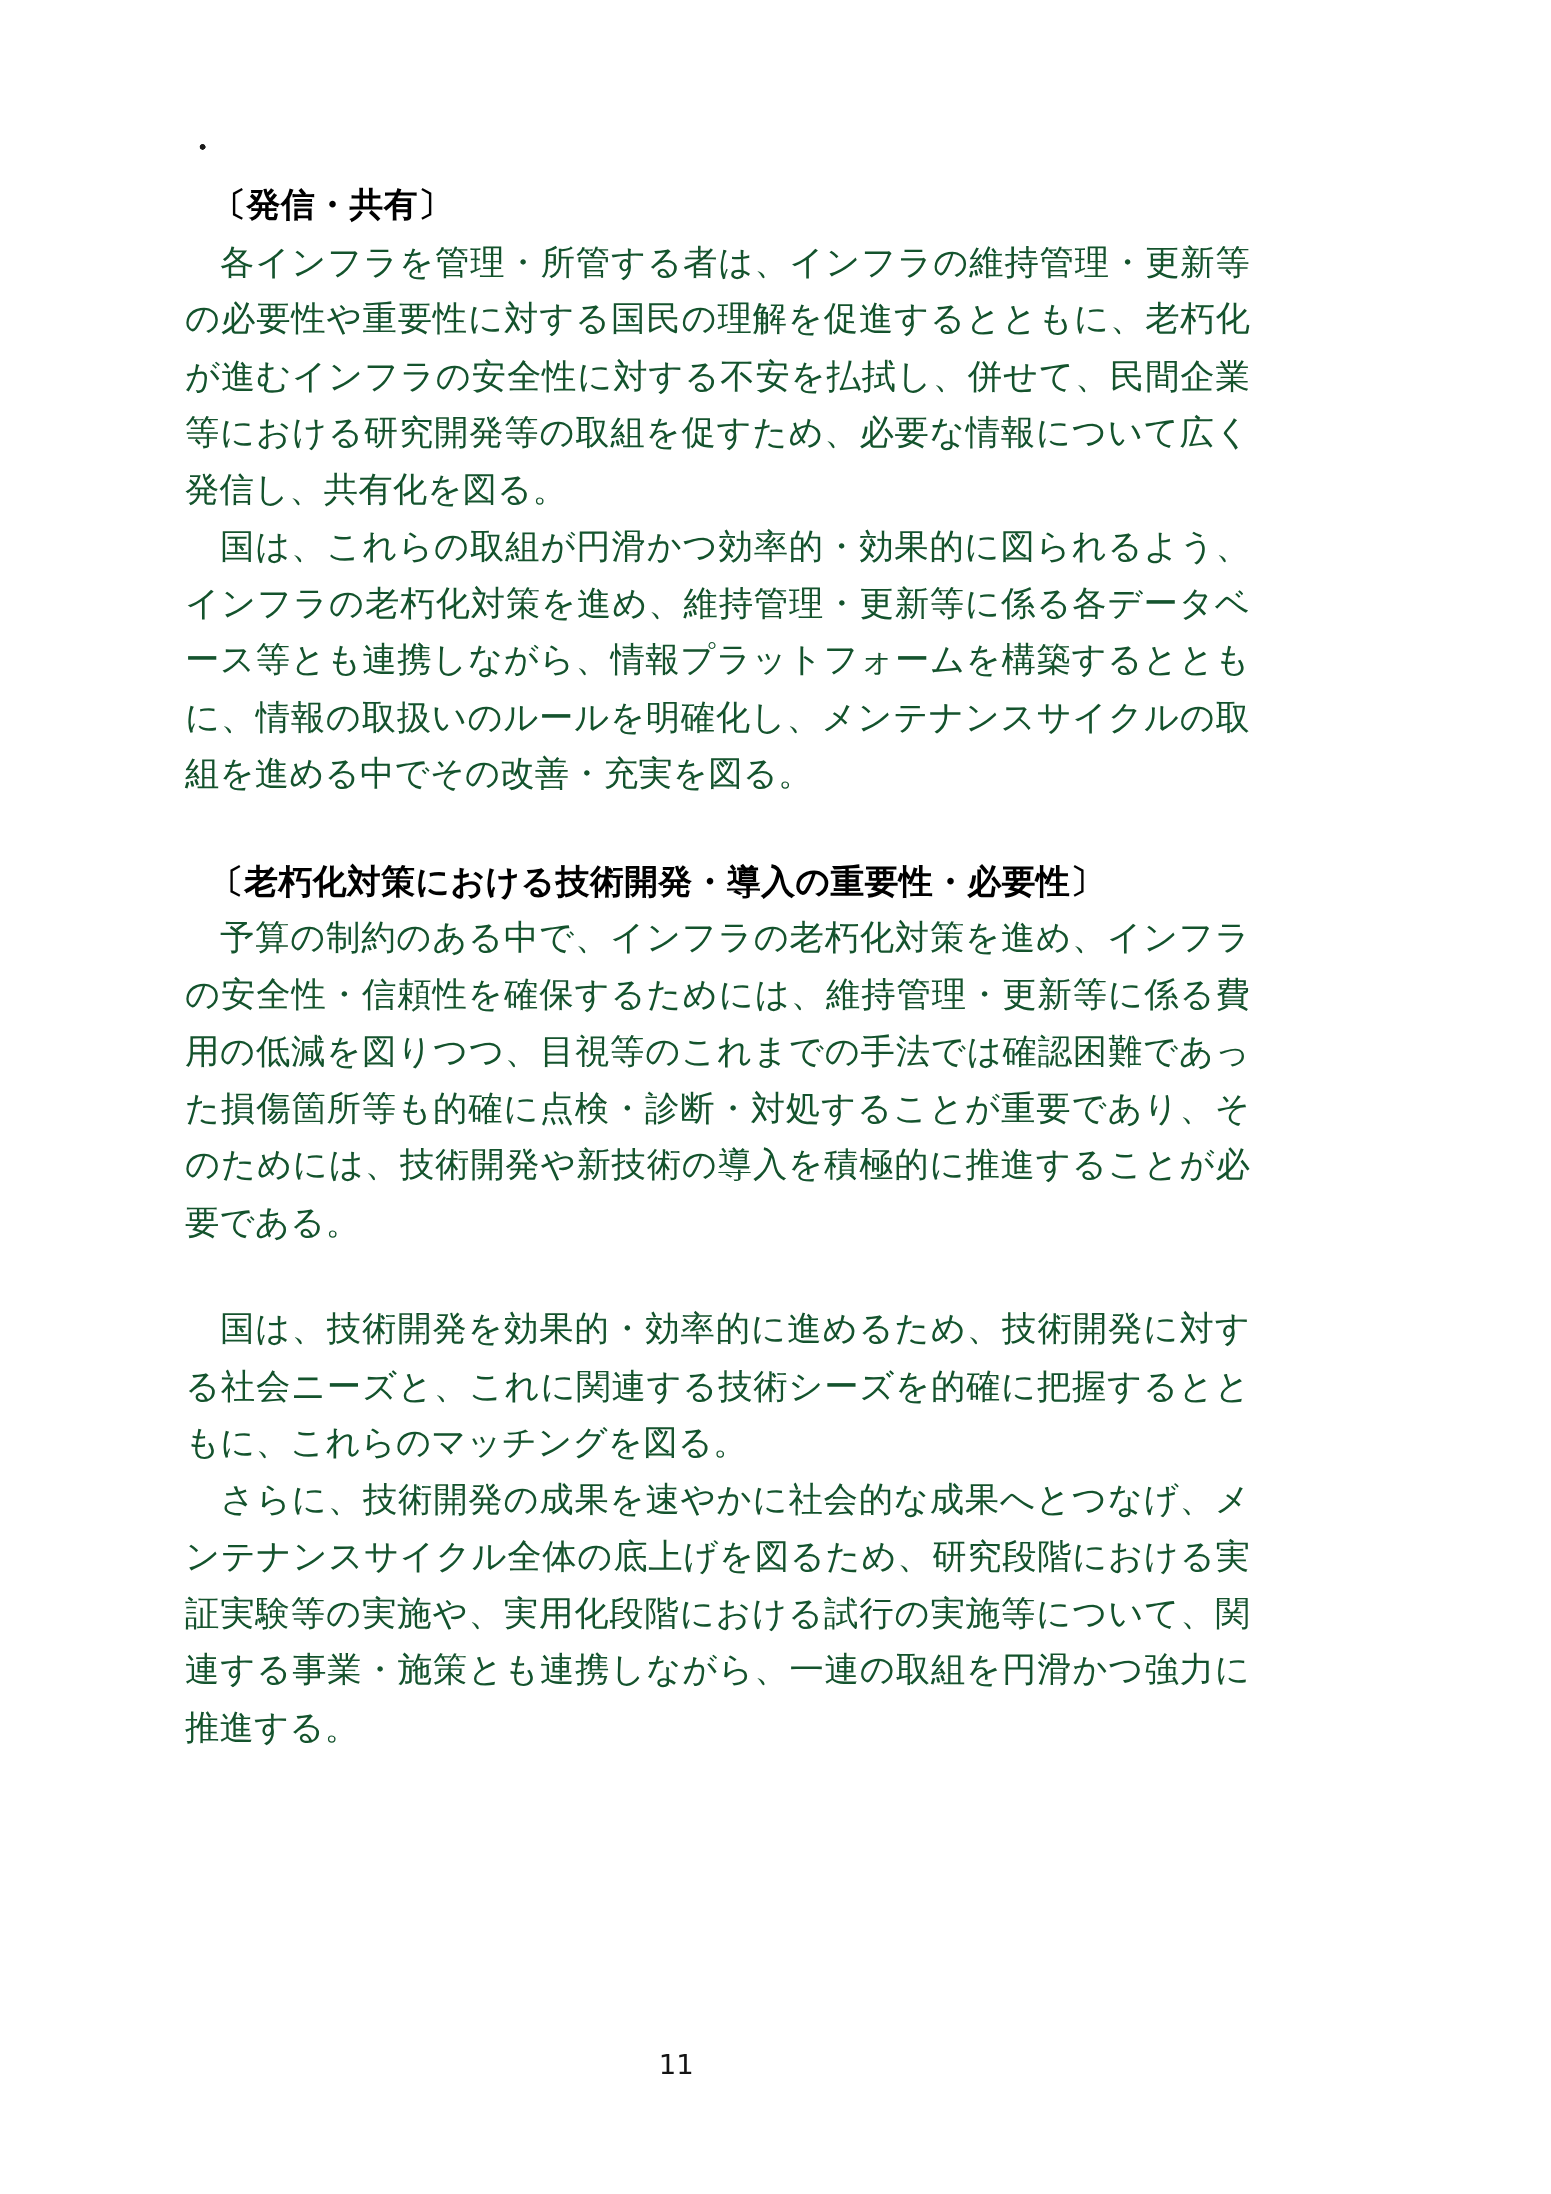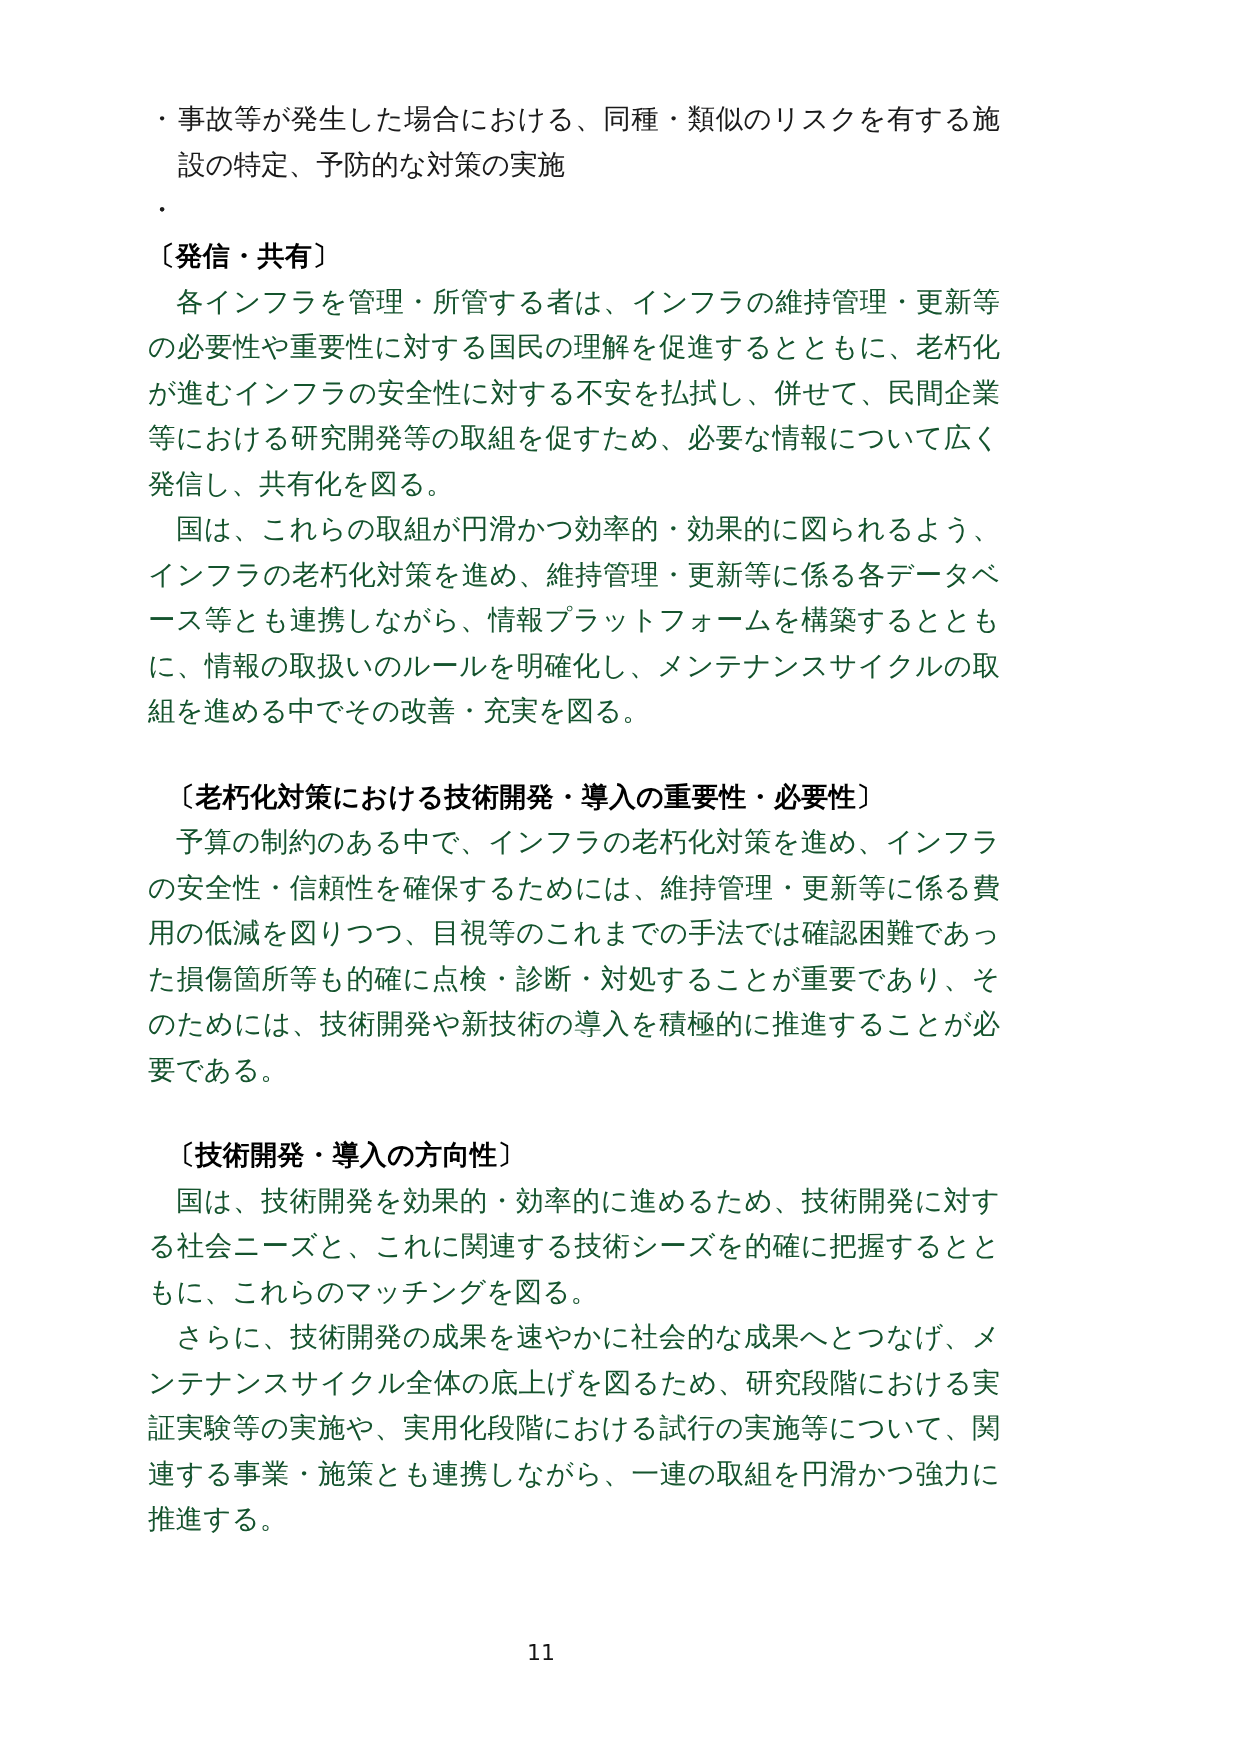--- a/index.html
+++ b/index.html
@@ -71,20 +71,21 @@
   }
 
   
   .heading-bracket {
     font-family: "DejaVu Sans", "Liberation Sans", sans-serif;
     font-weight: 700;
     font-size: 27px;
     line-height: 45.5px;
     letter-spacing: 0.4px;
     color: #000000;
+    margin-left: 22px;
   }
 
   
   .heading-num {
     font-family: "DejaVu Sans", "Liberation Sans", sans-serif;
     font-weight: 700;
     font-size: 27px;
     line-height: 45.5px;
     letter-spacing: 0.4px;
     color: #000000;
@@ -111,21 +112,21 @@
 </style>
 </head>
 <body>
 
 <div id="page">
 
   <div id="content">
 
     <div class="bullet-list">
       <div class="bullet">
-        <span class="dot">・</span><span>事故等が発生した場合における、同種・類似のリスクを有する施設の特定、予防的な対策の実施</span>
+        <span class="dot">・</span>
       </div>
       <div class="bullet">
         <span class="dot">・</span>
       </div>
       <div class="bullet">
         <span class="dot">・</span>
       </div>
     </div>
 
     <div class="gap-lg"></div>
@@ -138,21 +139,20 @@
 
     <div class="gap-md"></div>
 
 
     <div class="heading-bracket heading-sub">〔老朽化対策における技術開発・導入の重要性・必要性〕</div>
 
     <div class="para body-para">予算の制約のある中で、インフラの老朽化対策を進め、インフラの安全性・信頼性を確保するためには、維持管理・更新等に係る費用の低減を図りつつ、目視等のこれまでの手法では確認困難であった損傷箇所等も的確に点検・診断・対処することが重要であり、そのためには、技術開発や新技術の導入を積極的に推進することが必要である。</div>
 
     <div class="gap-md"></div>
 
-    <div class="heading-bracket heading-sub">〔技術開発・導入の方向性〕</div>
 
     <div class="para body-para">国は、技術開発を効果的・効率的に進めるため、技術開発に対する社会ニーズと、これに関連する技術シーズを的確に把握するとともに、これらのマッチングを図る。</div>
 
     <div class="para body-para">さらに、技術開発の成果を速やかに社会的な成果へとつなげ、メンテナンスサイクル全体の底上げを図るため、研究段階における実証実験等の実施や、実用化段階における試行の実施等について、関連する事業・施策とも連携しながら、一連の取組を円滑かつ強力に推進する。</div>
 
   </div>
 
   <div id="page-number">11</div>
 
 </div>

